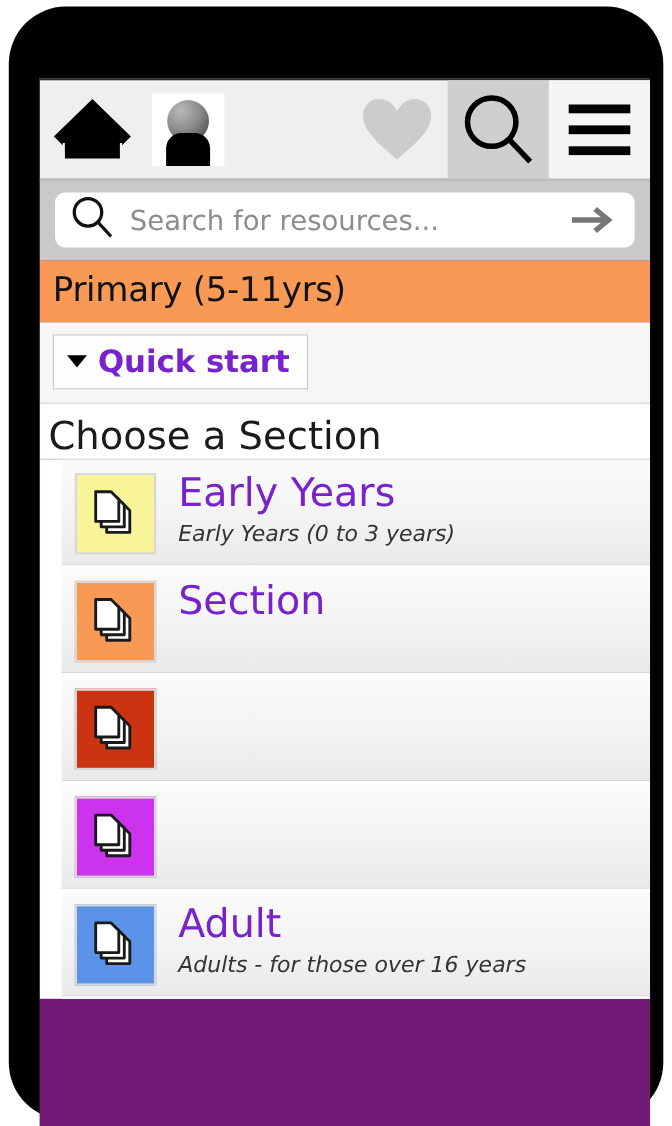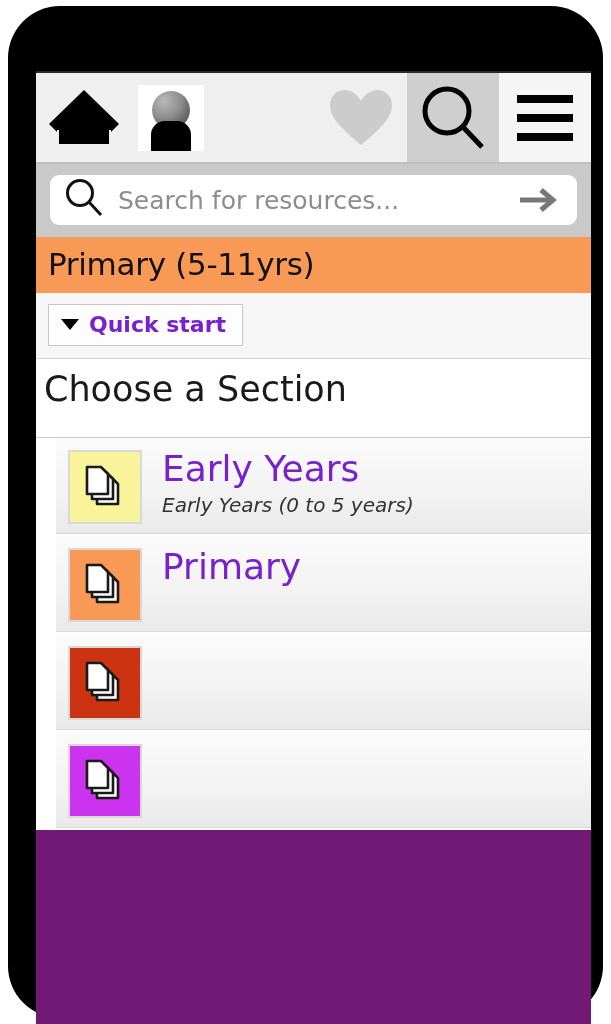--- a/index.html
+++ b/index.html
@@ -134,36 +134,36 @@
     padding: 11px 0 12px 12px;
   }
   .quick-btn {
     display: inline-flex;
     align-items: center;
     gap: 10px;
     border: 1px solid #c7c7c7;
     background: #fdfdfd;
     padding: 7px 16px 8px 12px;
     color: #7722cc;
-    font-size: 22px;
+    font-size: 28px;
     font-weight: bold;
   }
   .caret {
     width: 0; height: 0;
     border-left: 9px solid transparent;
     border-right: 9px solid transparent;
     border-top: 11px solid #000000;
   }
 
   
   .section-head {
     background: #ffffff;
     color: #1a1a1a;
     font-size: 35px;
-    padding: 10px 0 28px 8px;
+    padding: 10px 0 0 8px;
     border-bottom: 1px solid #cccccc;
   }
 
   
   .list { background: #ffffff; }
   .list-item {
     display: flex;
     align-items: flex-start;
     padding: 12px 0 10px 12px;
     background: linear-gradient(to bottom, #fbfbfb 0%, #f2f2f2 60%, #e9e9e9 100%);
@@ -289,35 +289,35 @@
             <svg width="52" height="52" viewBox="0 0 52 52">
               <g stroke="#1a1a1a" stroke-width="2.6" stroke-linejoin="round">
                 <path d="M18 16 h14 l7 7 v20 h-21 z" fill="#ffffff"></path>
                 <path d="M13 11 h14 l7 7 v20 h-21 z" fill="#ffffff"></path>
                 <path d="M8 6 h14 l7 7 v20 h-21 z" fill="#ffffff"></path>
               </g>
             </svg>
           </div>
           <div class="item-text">
             <div class="item-title">Early Years</div>
-            <div class="item-desc">Early Years (0 to 5 years)</div>
+            <div class="item-desc">Early Years (0 to 3 years)</div>
           </div>
         </div>
         <div class="list-item">
           <div class="tile" style="background: rgb(248, 154, 85);">
             <svg width="52" height="52" viewBox="0 0 52 52">
               <g stroke="#1a1a1a" stroke-width="2.6" stroke-linejoin="round">
                 <path d="M18 16 h14 l7 7 v20 h-21 z" fill="#ffffff"></path>
                 <path d="M13 11 h14 l7 7 v20 h-21 z" fill="#ffffff"></path>
                 <path d="M8 6 h14 l7 7 v20 h-21 z" fill="#ffffff"></path>
               </g>
             </svg>
           </div>
           <div class="item-text">
-            <div class="item-title">Primary</div>
+            <div class="item-title">Section</div>
           </div>
         </div>
         <div class="list-item">
           <div class="tile" style="background: rgb(204, 51, 17);">
             <svg width="52" height="52" viewBox="0 0 52 52">
               <g stroke="#1a1a1a" stroke-width="2.6" stroke-linejoin="round">
                 <path d="M18 16 h14 l7 7 v20 h-21 z" fill="#ffffff"></path>
                 <path d="M13 11 h14 l7 7 v20 h-21 z" fill="#ffffff"></path>
                 <path d="M8 6 h14 l7 7 v20 h-21 z" fill="#ffffff"></path>
               </g>
@@ -328,18 +328,33 @@
         </div>
         <div class="list-item">
           <div class="tile" style="background: rgb(204, 51, 238);">
             <svg width="52" height="52" viewBox="0 0 52 52">
               <g stroke="#1a1a1a" stroke-width="2.6" stroke-linejoin="round">
                 <path d="M18 16 h14 l7 7 v20 h-21 z" fill="#ffffff"></path>
                 <path d="M13 11 h14 l7 7 v20 h-21 z" fill="#ffffff"></path>
                 <path d="M8 6 h14 l7 7 v20 h-21 z" fill="#ffffff"></path>
               </g>
             </svg>
+          </div>
+        </div>
+        <div class="list-item">
+          <div class="tile" style="background: rgb(91, 147, 232);">
+            <svg width="52" height="52" viewBox="0 0 52 52">
+              <g stroke="#1a1a1a" stroke-width="2.6" stroke-linejoin="round">
+                <path d="M18 16 h14 l7 7 v20 h-21 z" fill="#ffffff"></path>
+                <path d="M13 11 h14 l7 7 v20 h-21 z" fill="#ffffff"></path>
+                <path d="M8 6 h14 l7 7 v20 h-21 z" fill="#ffffff"></path>
+              </g>
+            </svg>
+          </div>
+          <div class="item-text">
+            <div class="item-title">Adult</div>
+            <div class="item-desc">Adults - for those over 16 years</div>
           </div>
         </div>
       </div>
 
   </div>
 </div>
 
 </body></html>

